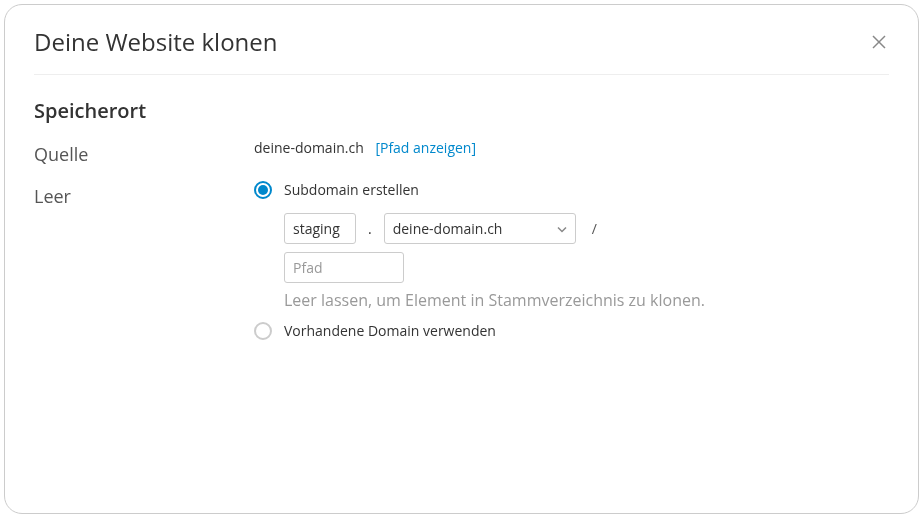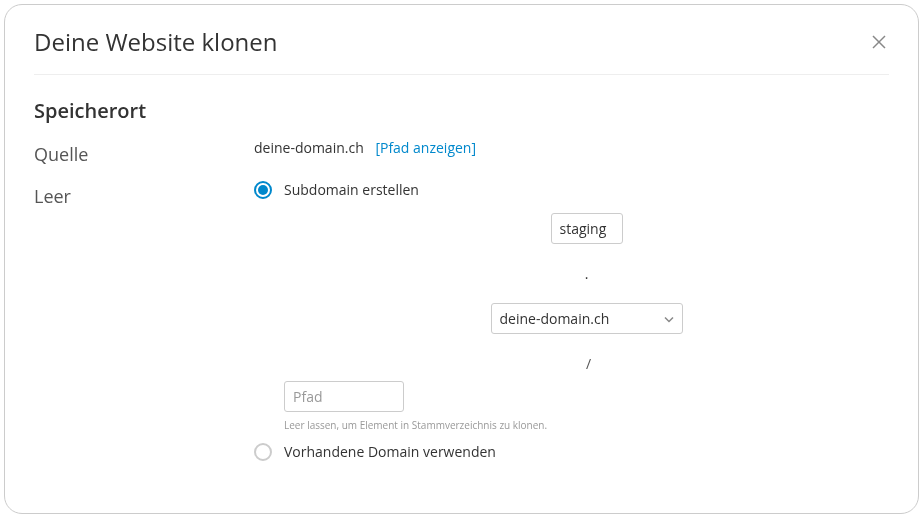--- a/index.html
+++ b/index.html
@@ -119,23 +119,22 @@
       color: #333;
       cursor: pointer;
     }
     .indent-block {
       margin-left: 30px;
       margin-top: 6px;
     }
     .inline-group {
       display: flex;
       align-items: center;
-      gap: 20px;
+      gap: 12px;
       margin-bottom: 8px;
-      flex-direction: column;
     }
     .text-input {
       border: 1px solid #ccc;
       border-radius: 3px;
       padding: 5px 8px;
       font-size: 14px;
       color: #333;
       font-family: inherit;
     }
     .text-input::placeholder {
@@ -183,21 +182,21 @@
     .slash {
       color: #555;
       font-size: 14px;
       margin-left: 4px;
     }
     .path-input {
       width: 120px;
       margin-bottom: 4px;
     }
     .hint-text {
-      font-size: 10px;
+      font-size: 16px;
       color: #999;
       margin-top: 2px;
     }
     .db-name-input {
       width: 200px;
     }
   </style>
 </head>
 <body>
 

